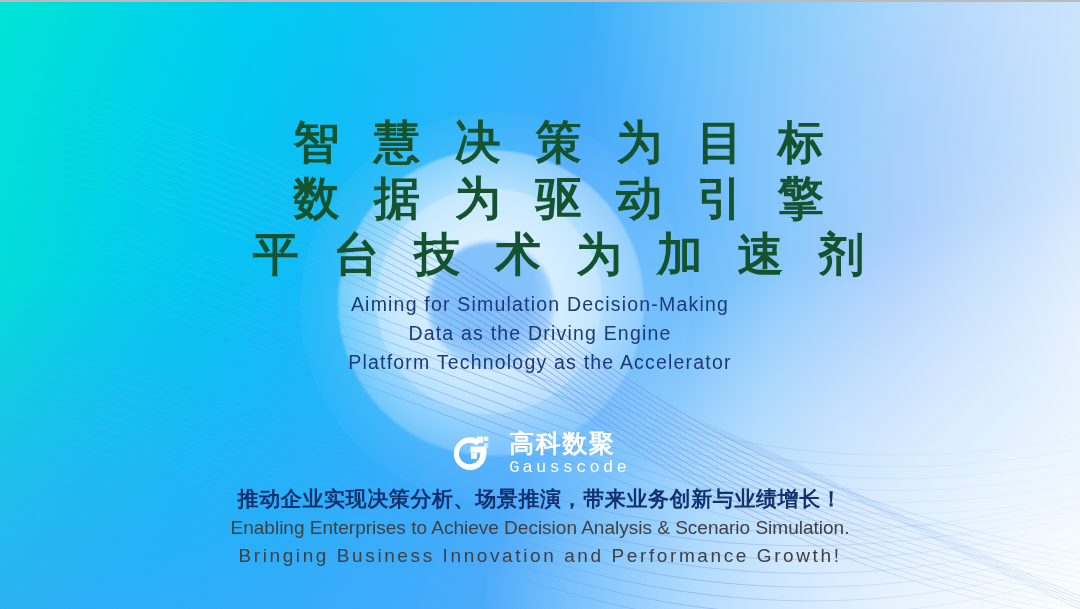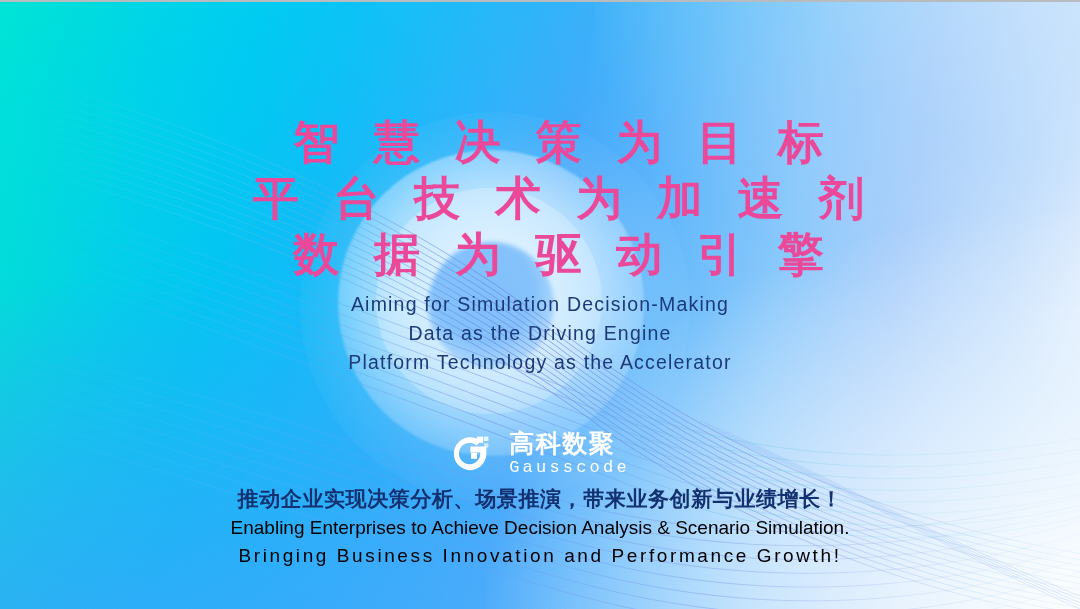--- a/index.html
+++ b/index.html
@@ -107,21 +107,21 @@
   .lines svg{position:absolute;inset:0;width:100%;height:100%;}
 
   
   .content{position:absolute;inset:0;}
 
   .headline{
     position:absolute;left:0;right:0;top:112px;
     text-align:center;
   }
   .hl-line{
-    color:#ec4899;
+    color:#14532d;
     font-size:46px;
     font-weight:bold;
     letter-spacing:11px;
     line-height:56px;
     text-indent:11px;
     white-space:nowrap;
     font-family:"Liberation Sans","DejaVu Sans",sans-serif;
     margin-left:37px;
   }
 
@@ -162,21 +162,21 @@
   
   .footer{
     position:absolute;left:0;right:0;top:482px;text-align:center;
   }
   .foot-cn{
     color:#13306f;font-size:21px;font-weight:bold;letter-spacing:0.6px;
     line-height:30px;white-space:nowrap;
     font-family:"Liberation Sans","DejaVu Sans",sans-serif;
   }
   .foot-en{
-    color:#000000;font-size:19px;line-height:28px;white-space:nowrap;
+    color:#404040;font-size:19px;line-height:28px;white-space:nowrap;
     font-family:"Liberation Sans","DejaVu Sans",sans-serif;
   }
   .foot-en.spaced{letter-spacing:2.6px;}
 </style>
 </head>
 <body>
 
 <div class="stage">
 
   <div class="bg-base"></div>
@@ -259,22 +259,22 @@
         <path d="M718,432 C838,482 958,555 1108,618"></path>
         <path d="M724,436 C844,486 964,560 1114,624"></path>
       </g>
     </svg>
   </div>
 
   <div class="content">
 
     <div class="headline">
       <div class="hl-line">智 慧 决 策 为 目 标</div>
+      <div class="hl-line">数 据 为 驱 动 引 擎</div>
       <div class="hl-line">平 台 技 术 为 加 速 剂</div>
-      <div class="hl-line">数 据 为 驱 动 引 擎</div>
     </div>
 
     <div class="subtitle">
       <div class="sub-line">Aiming for Simulation Decision-Making</div>
       <div class="sub-line">Data as the Driving Engine</div>
       <div class="sub-line">Platform Technology as the Accelerator</div>
     </div>
 
     <div class="logo">
       <span class="logo-mark">

